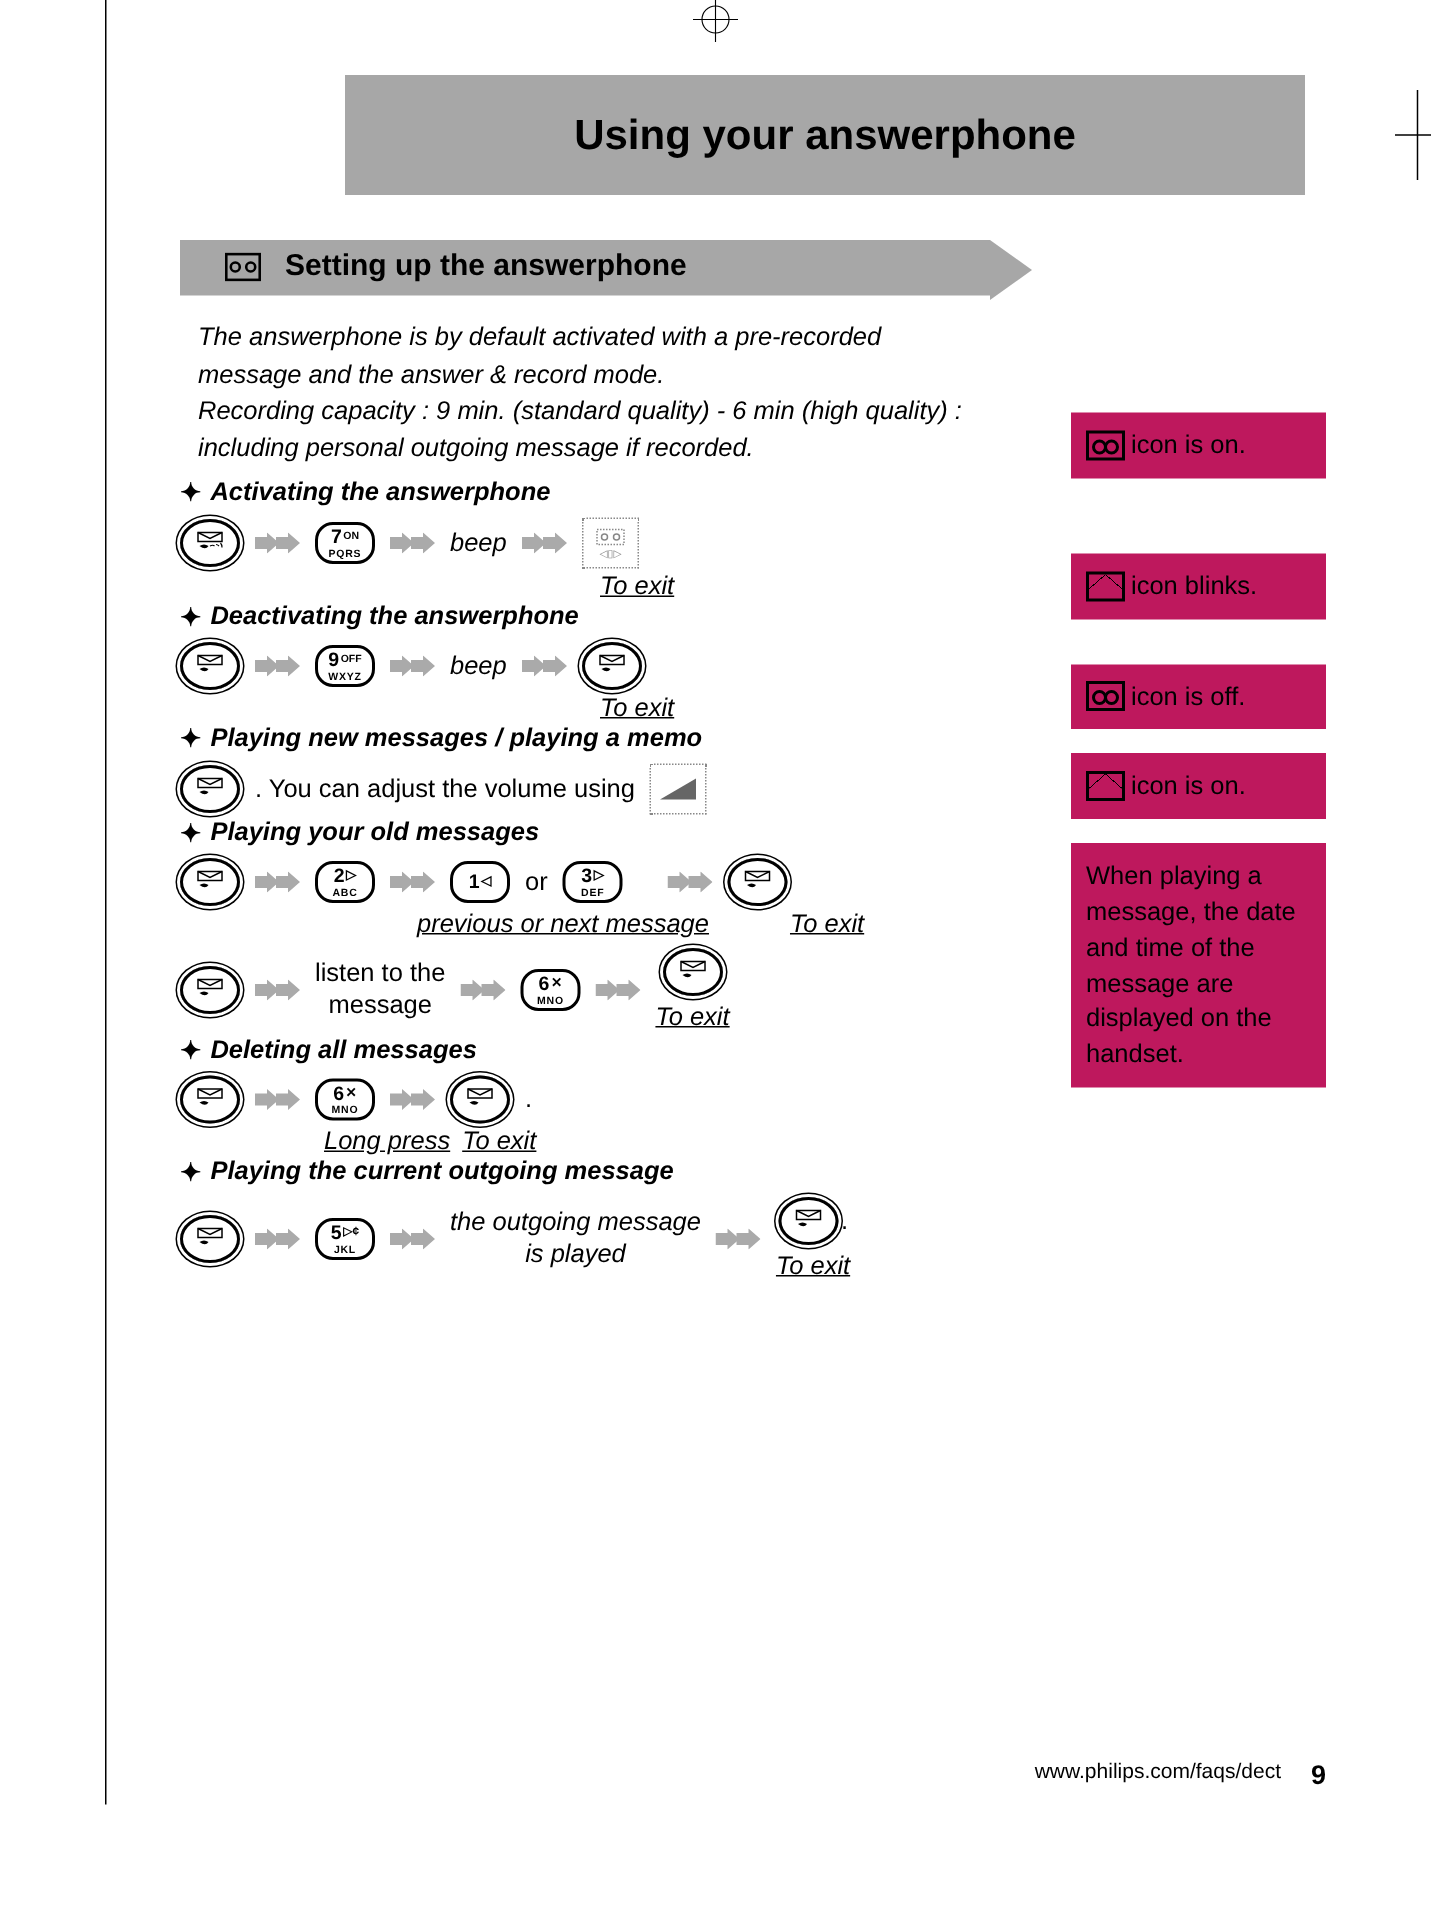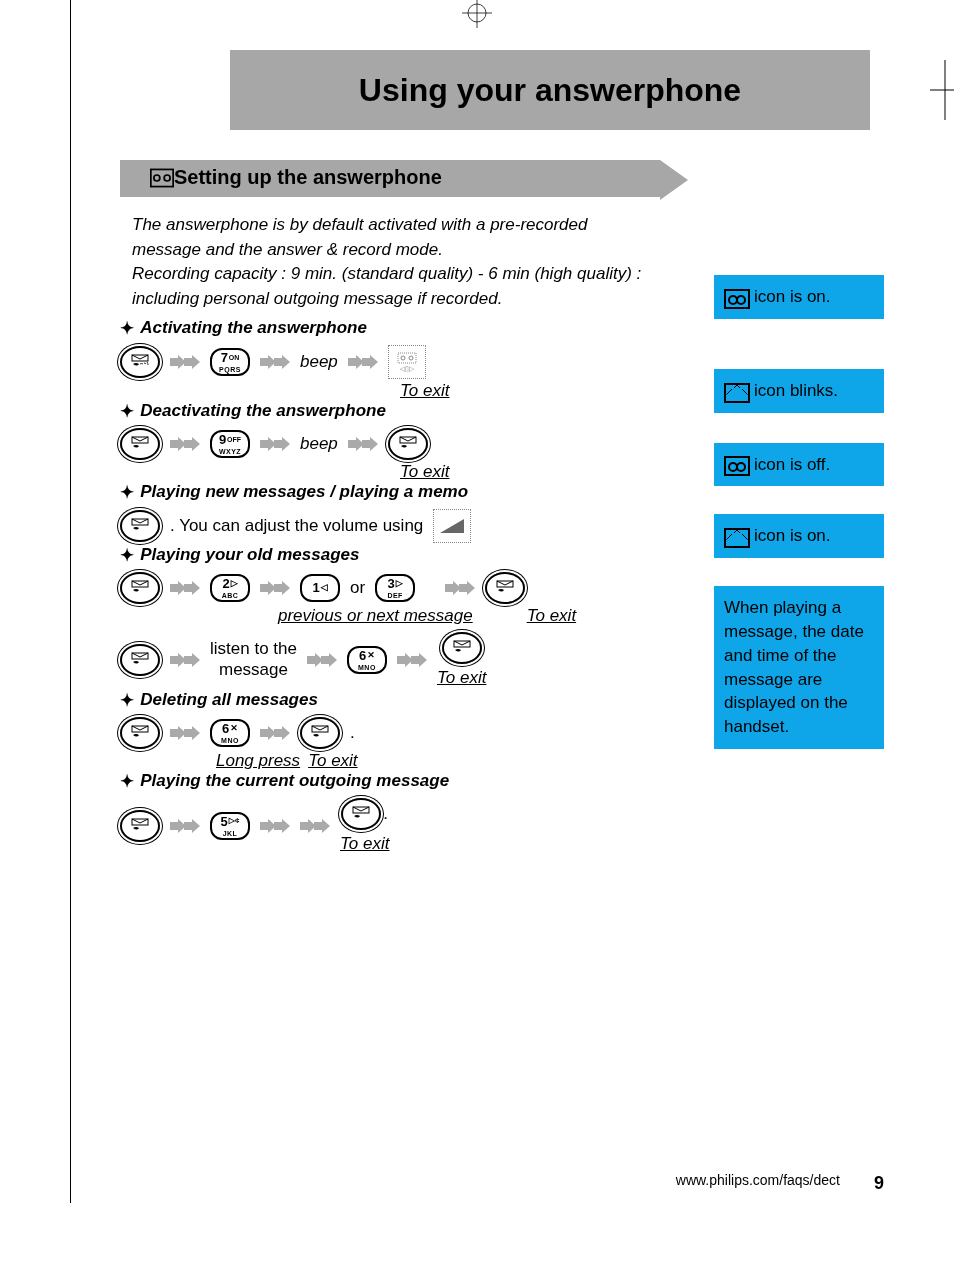--- a/index.html
+++ b/index.html
@@ -16,30 +16,30 @@
   .page { padding: 40px 70px 40px 120px; position: relative; height: 100%; }
   .top-reg {
     position: absolute; top: -2px; left: 50%; transform: translateX(-50%);
     width: 30px; height: 30px;
   }
   .title-bar {
     background: #a7a7a7; color: #000; padding: 0; margin: 10px 0 30px;
     display: flex; align-items: center; height: 80px; width: 640px; margin-left: 110px;
     position: relative;
   }
-  .title-bar span { width: 100%; text-align: center; font-weight: 700; font-size: 32px; }
+  .title-bar span { width: 100%; text-align: center; font-weight: 700; font-size: 28px; }
   .reg-right { position: absolute; right: -90px; top: 50%; transform: translateY(-50%); }
 
   .content { display: flex; gap: 24px; }
   .left-col { flex: 1; }
   .right-col { width: 170px; padding-top: 115px; }
 
   .section-arrow {
     background: #a7a7a7; padding: 6px 14px 8px 30px; display: flex; align-items: center;
-    gap: 0; position: relative; width: 540px;
+    gap: 16px; position: relative; width: 540px;
   }
   .section-arrow::after {
     content: ''; position: absolute; right: -28px; top: 0; bottom: 0;
     border-left: 28px solid #a7a7a7; border-top: 20px solid transparent; border-bottom: 20px solid transparent;
   }
   .section-arrow .sicon { width: 24px; height: 20px; }
   .section-arrow b { font-size: 20px; }
 
   .intro { font-style: italic; margin: 16px 12px 6px; line-height: 1.45; padding-right: 30px; }
 
@@ -67,38 +67,38 @@
     flex-direction: column; line-height: 1;
   }
   .key-btn .top { font-size: 13px; display:flex; align-items:center; gap:1px;}
   .key-btn .bot { font-size: 7px; letter-spacing: 0.5px; }
   .screen-sq {
     width: 38px; height: 34px; border: 1px dotted #888; display: inline-flex;
     align-items: center; justify-content: center; font-size: 12px;
   }
 
   .note-box {
-    background: #0ea5e9; padding: 10px 10px; margin-bottom: 28px; line-height: 1.4;
-    display: flex; flex-wrap: wrap; align-items: flex-end; gap: 4px;
+    background: #be185d; padding: 10px 10px; margin-bottom: 16px; line-height: 1.4;
+    display: flex; flex-wrap: wrap; align-items: center; gap: 4px;
   }
   .note-box svg, .note-box .micon { flex-shrink: 0; }
   .micon { width: 26px; height: 20px; border: 2px solid #000; display:inline-block; position:relative;}
   .micon.mail::after{ content:''; position:absolute; inset:0; background:
     linear-gradient(to bottom right, transparent 48%, #000 48%, #000 52%, transparent 52%) top left/50% 60% no-repeat,
     linear-gradient(to bottom left, transparent 48%, #000 48%, #000 52%, transparent 52%) top right/50% 60% no-repeat;
   }
   .micon.tape { position: relative; }
   .micon.tape::before { content:''; position:absolute; width:6px; height:6px; border:2px solid #000; border-radius:50%; left:2px; top:4px;}
   .micon.tape::after { content:''; position:absolute; width:6px; height:6px; border:2px solid #000; border-radius:50%; right:2px; top:4px;}
 
   .right-col .note-box:nth-child(2){ margin-top: 50px;}
   .right-col .note-box:nth-child(3){ margin-top: 30px;}
   .right-col .note-box:nth-child(4){ margin-top: 10px;}
 
-  .footer { position: absolute; bottom: 95px; right: 70px; display: flex; align-items: flex-end; gap: 34px; }
+  .footer { position: absolute; bottom: 95px; right: 70px; display: flex; align-items: flex-end; gap: 20px; }
   .footer .url { font-size: 14px; }
   .footer .pg { font-weight: 700; font-size: 18px; position: relative; top: 6px;}
 
 </style>
 </head>
 <body>
 
 <svg class="top-reg" viewBox="0 0 40 40">
   <circle cx="20" cy="20" r="12" fill="none" stroke="#000" stroke-width="1"></circle>
   <line x1="20" y1="0" x2="20" y2="40" stroke="#000" stroke-width="1"></line>
@@ -438,20 +438,24 @@
                 <span style="font-size:8px">▷¢</span>
               </span>
               <span class="bot">JKL</span>
             </span>
           <span class="arrow">
               <svg width="30" height="14">
                 <polygon points="0,3 8,3 8,0 16,7 8,14 8,11 0,11" fill="#aaa"></polygon>
                 <polygon points="14,3 22,3 22,0 30,7 22,14 22,11 14,11" fill="#aaa"></polygon>
               </svg>
             </span>
+          <span style="display:inline-flex;flex-direction:column;align-items:center;line-height:1.2;font-style:italic;">
+            <span>the outgoing message</span>
+            <span>is played</span>
+          </span>
           <span class="arrow">
               <svg width="30" height="14">
                 <polygon points="0,3 8,3 8,0 16,7 8,14 8,11 0,11" fill="#aaa"></polygon>
                 <polygon points="14,3 22,3 22,0 30,7 22,14 22,11 14,11" fill="#aaa"></polygon>
               </svg>
             </span>
           <span style="display:inline-flex;flex-direction:column;align-items:center;">
             <span style="display:flex;align-items:center;">
               <span class="oval-btn">
                   <svg width="20" height="16" viewBox="0 0 20 16">

